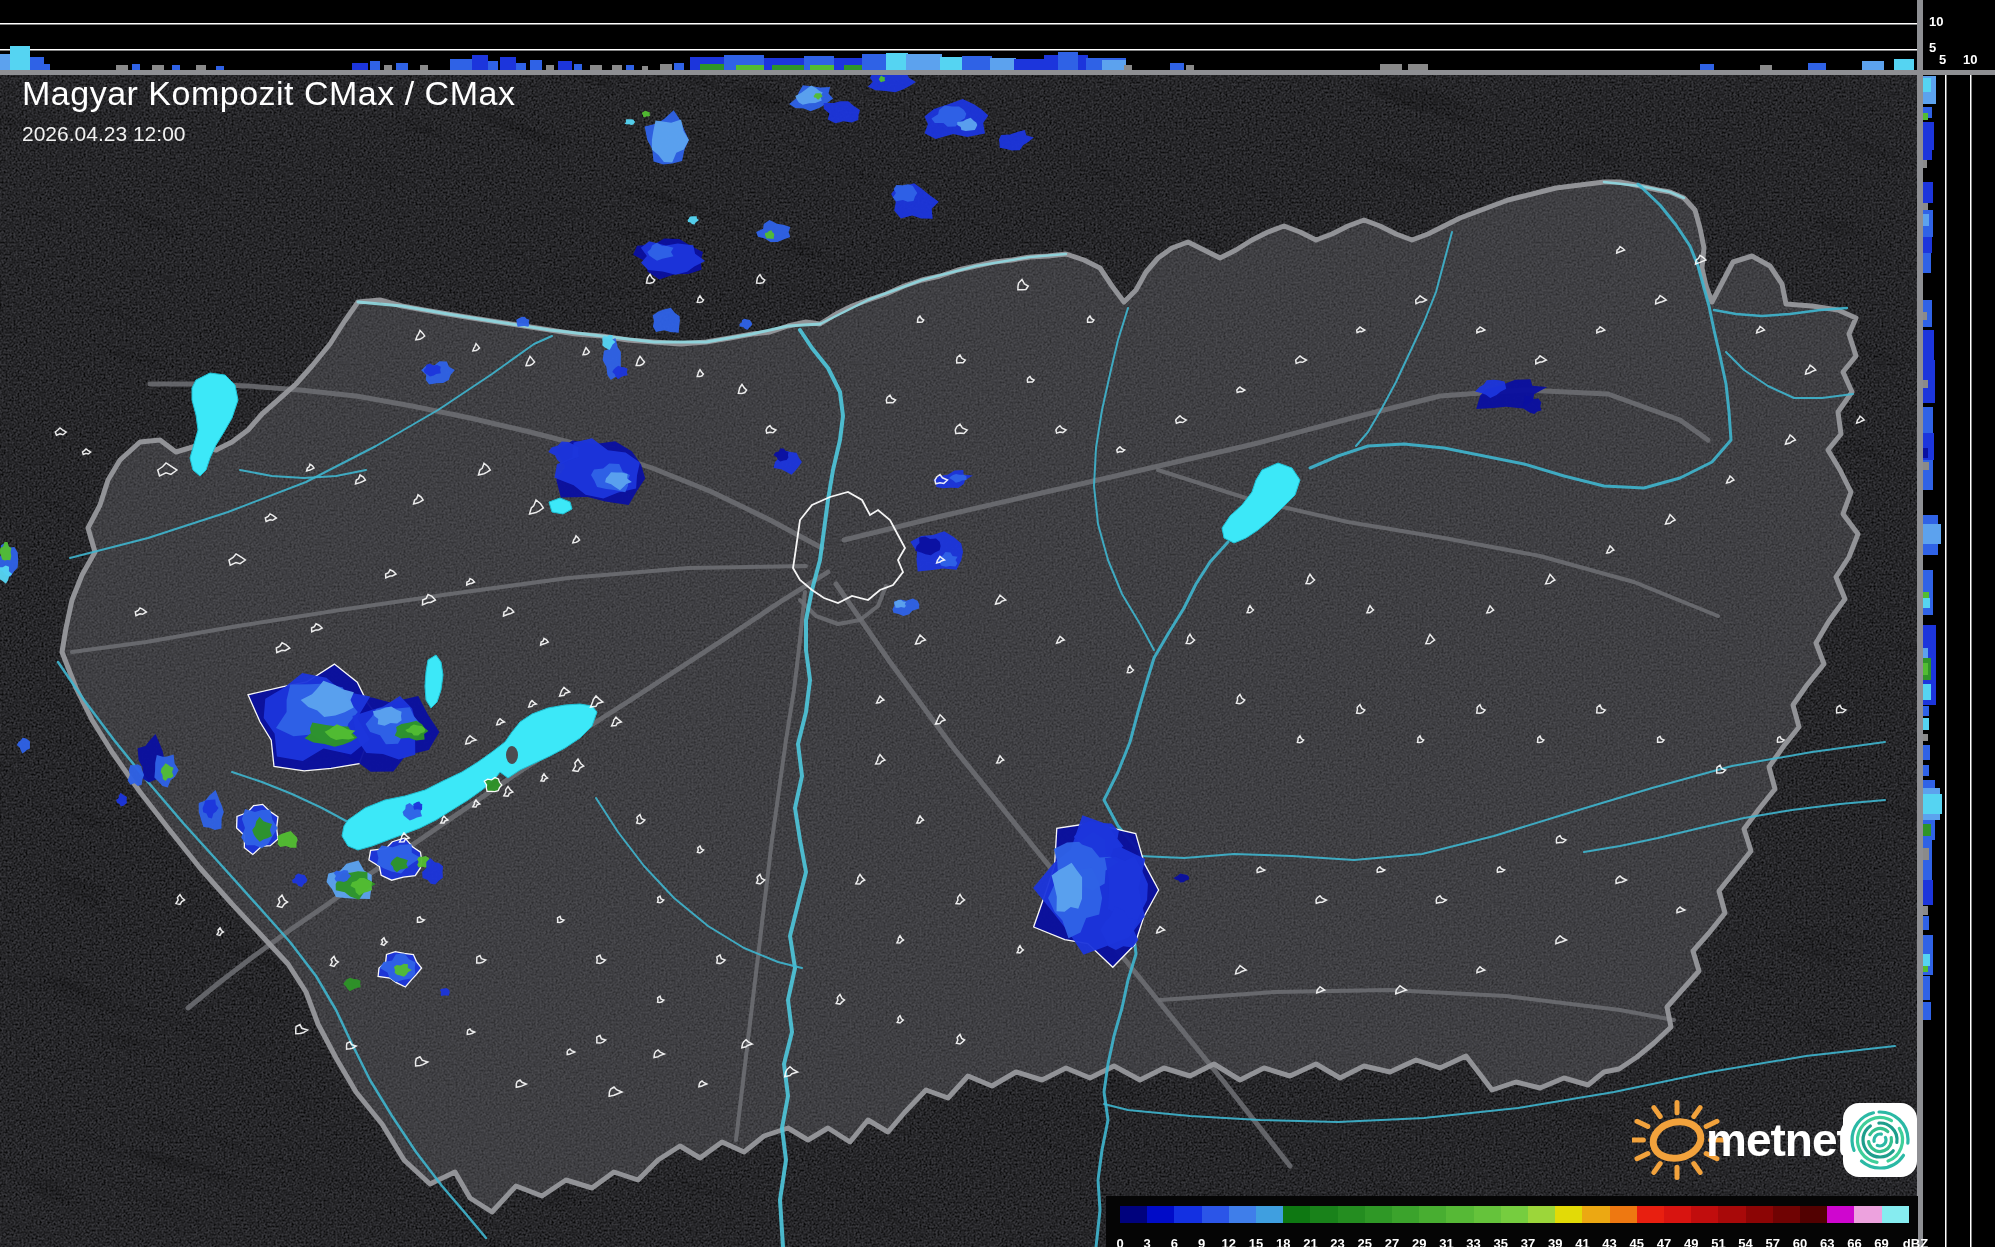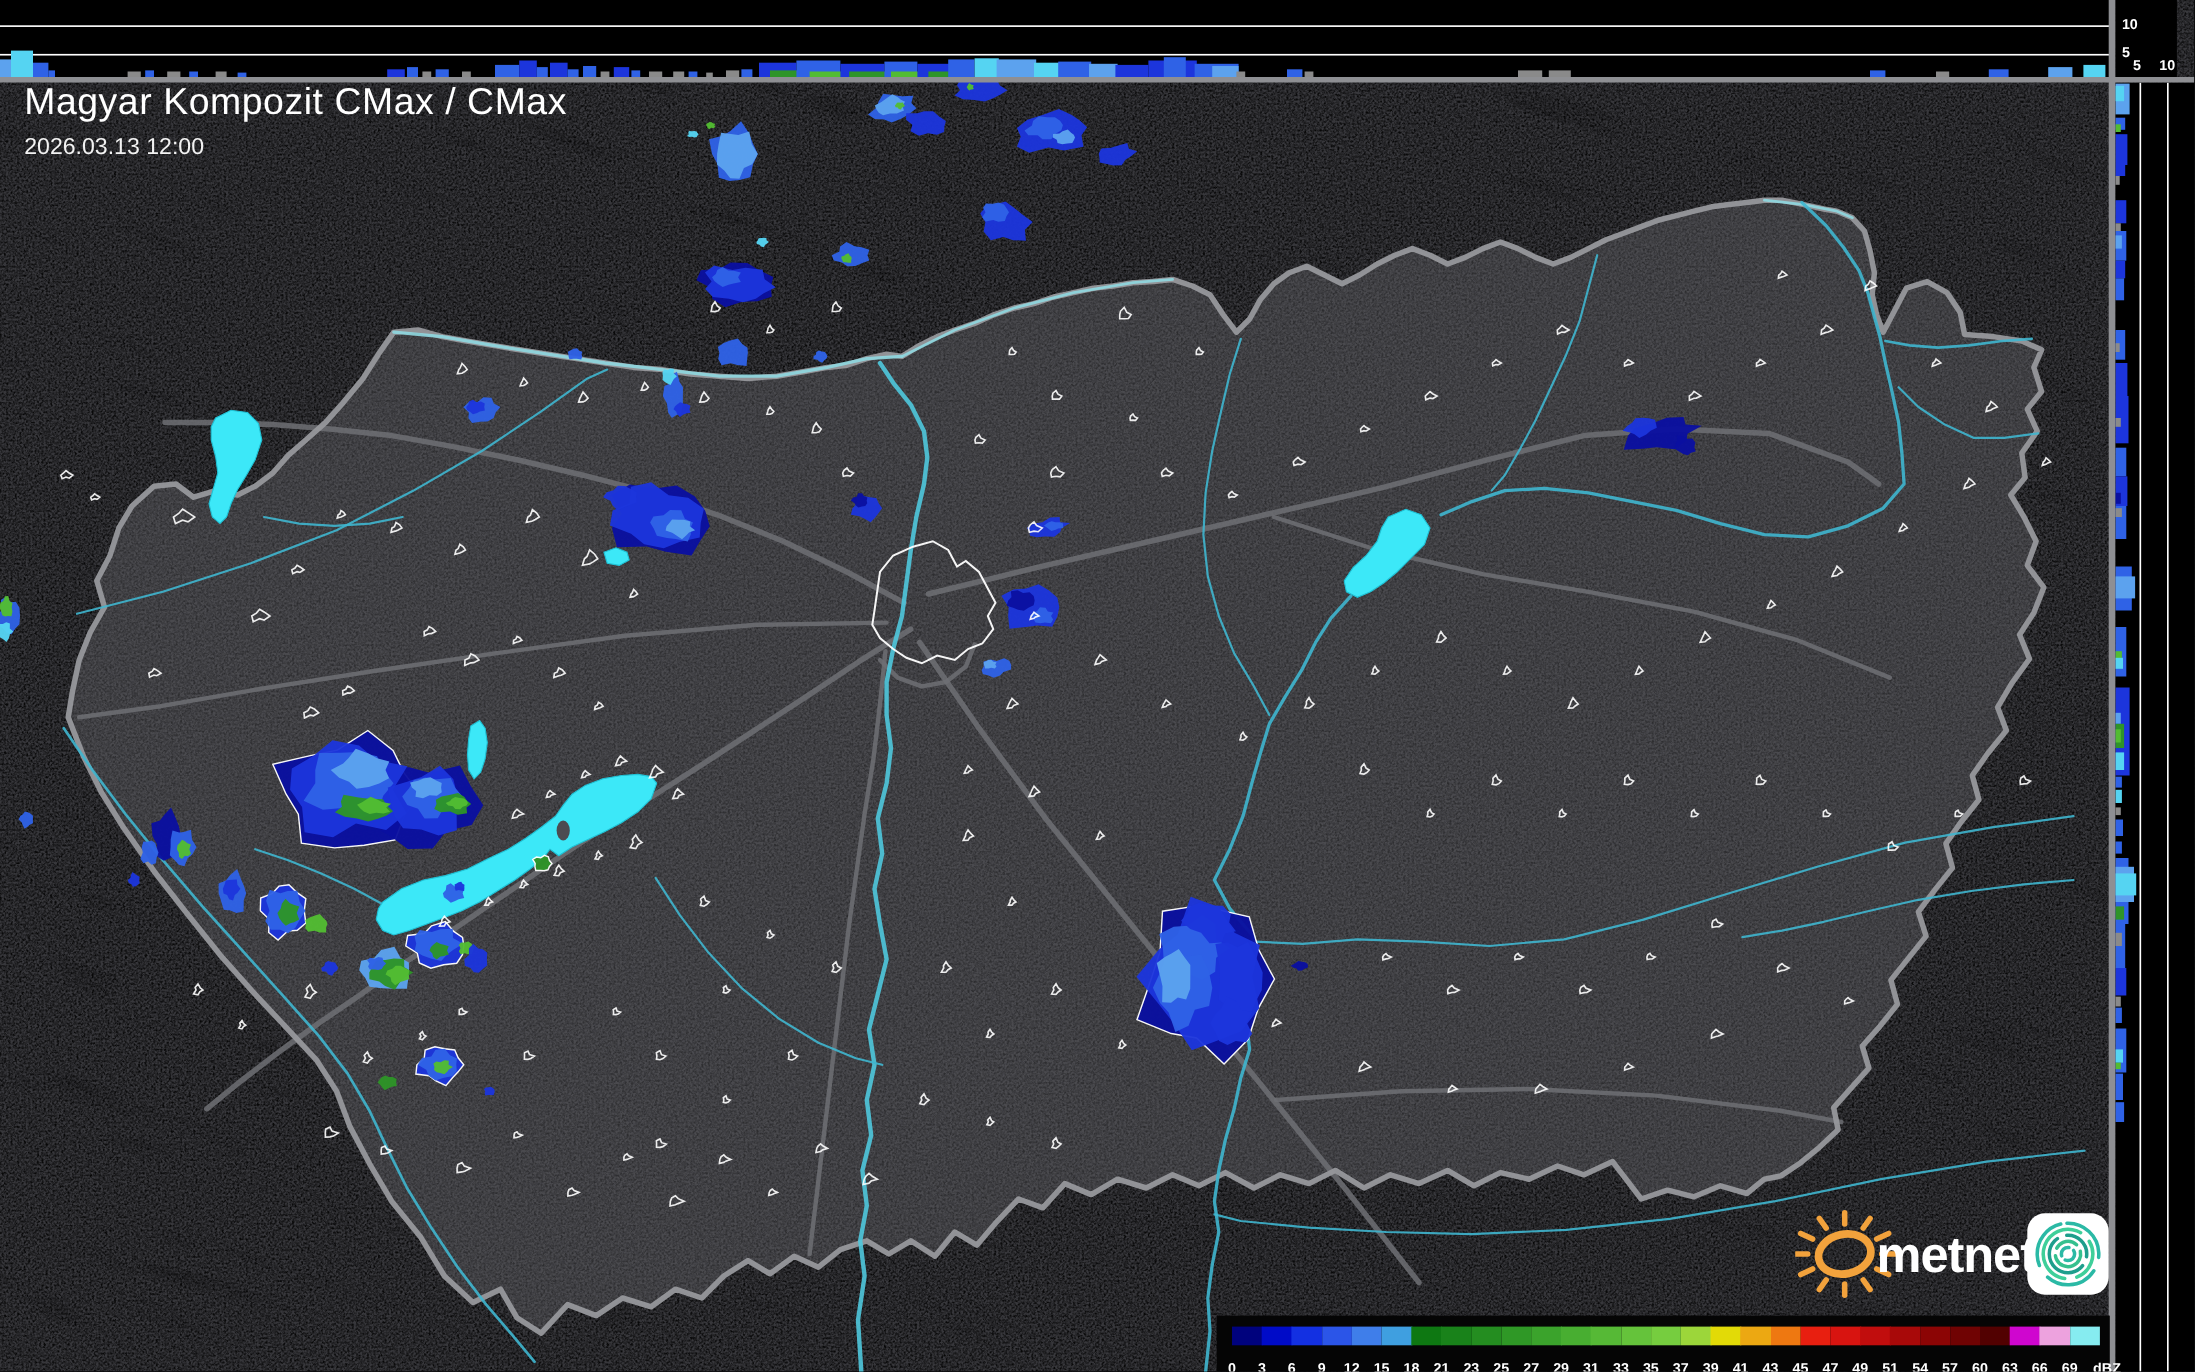--- a/index.html
+++ b/index.html
@@ -2,21 +2,21 @@
 <html><head>
 <meta charset="utf-8">
 <style>
   html,body{margin:0;padding:0;background:#000;}
   .stage{position:relative;width:1995px;height:1247px;overflow:hidden;background:#000;
          font-family:"Liberation Sans", sans-serif;}
   #map{position:absolute;left:0;top:0;}
   .strip{position:absolute;background:#000;}
   #topstrip{left:0;top:0;width:1920px;height:70px;}
   #rightstrip{left:1923px;top:75px;width:72px;height:1172px;}
-  #corner{position:absolute;left:1923px;top:0;width:56px;height:70px;background:#000;color:#fff;
+  #corner{position:absolute;left:1923px;top:0;width:73px;height:70px;background:#000;color:#fff;
           font-size:13px;font-weight:700;}
   #corner .tick{position:absolute;}
   .frame-v{position:absolute;left:1917px;top:0;width:6px;height:1247px;background:#8e8f93;z-index:6;}
   .frame-h{position:absolute;left:0;top:70px;width:1995px;height:5px;background:#8e8f93;z-index:6;}
   #titleblock{position:absolute;left:22px;top:74px;color:#fff;z-index:7;}
   #titleblock .t1{font-size:34px;letter-spacing:.5px;}
   #titleblock .t2{font-size:21px;margin-top:9px;color:#f2f2f2;}
   #colorbar{position:absolute;left:1106px;top:1196px;width:812px;height:51px;background:#050505;z-index:7;}
   #cbcells{position:absolute;left:14px;top:10px;height:17px;}
   .cbcell{position:absolute;top:0;height:17px;}
@@ -483,21 +483,21 @@
       <div class="tick" style="left: 6px; top: 40px;">5</div>
       <div class="tick" style="left: 16px; top: 52px;">5</div>
       <div class="tick" style="left: 40px; top: 52px;">10</div>
     </div>
 
   <div class="frame-v"></div>
   <div class="frame-h"></div>
 
   <div id="titleblock">
     <div class="t1">Magyar Kompozit CMax / CMax</div>
-    <div class="t2">2026.03.13 12:00</div>
+    <div class="t2">2026.04.23 12:00</div>
   </div>
 
   <div id="colorbar">
     <div id="cbcells">
         <div class="cbcell" style="left: 0px; width: 27.7px; background: rgb(0, 2, 125);"></div>
         <div class="cblab" style="left: 0px;">0</div>
         <div class="cbcell" style="left: 27.2px; width: 27.7px; background: rgb(0, 11, 200);"></div>
         <div class="cblab" style="left: 27.2px;">3</div>
         <div class="cbcell" style="left: 54.4px; width: 27.7px; background: rgb(19, 48, 226);"></div>
         <div class="cblab" style="left: 54.4px;">6</div>

